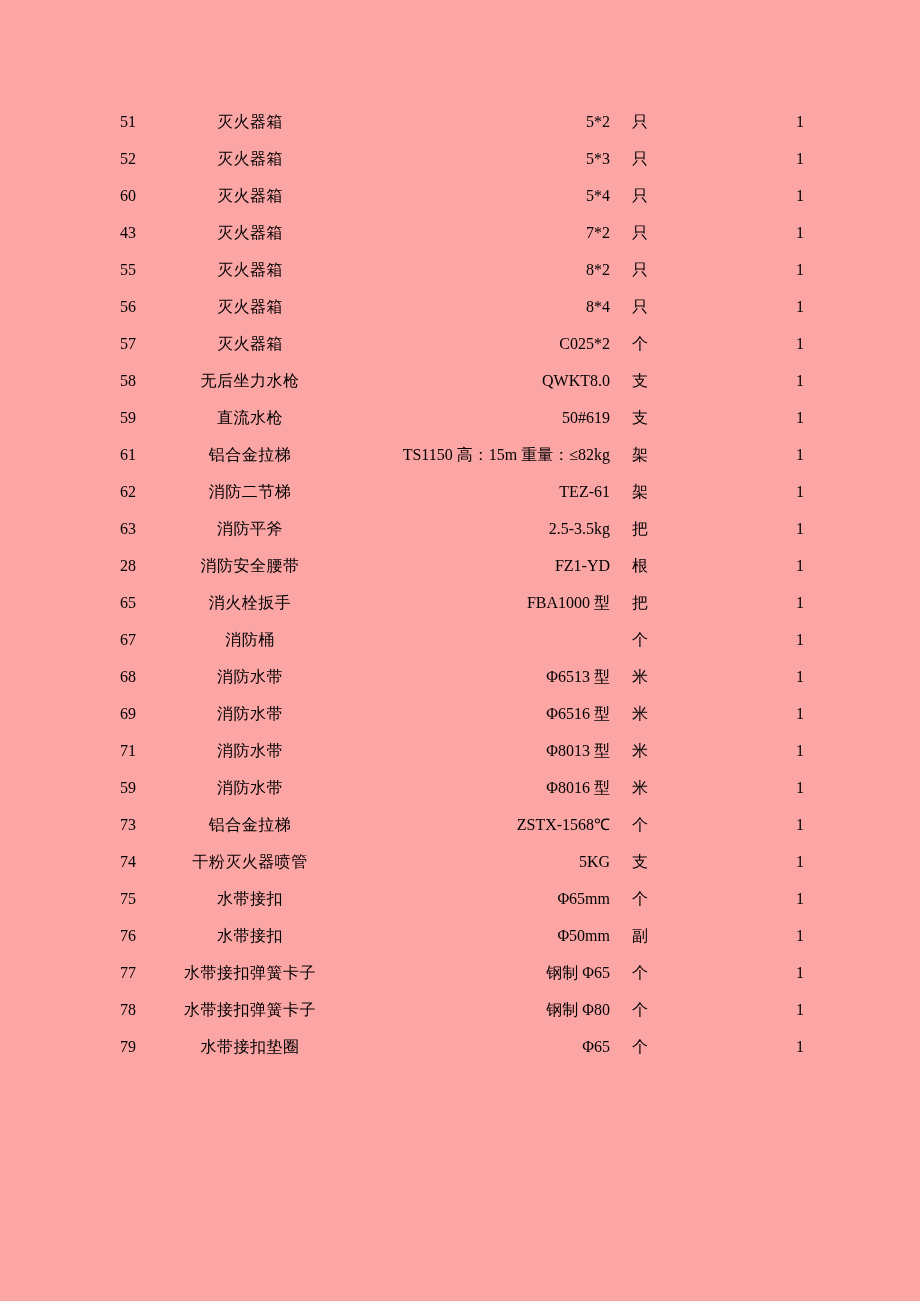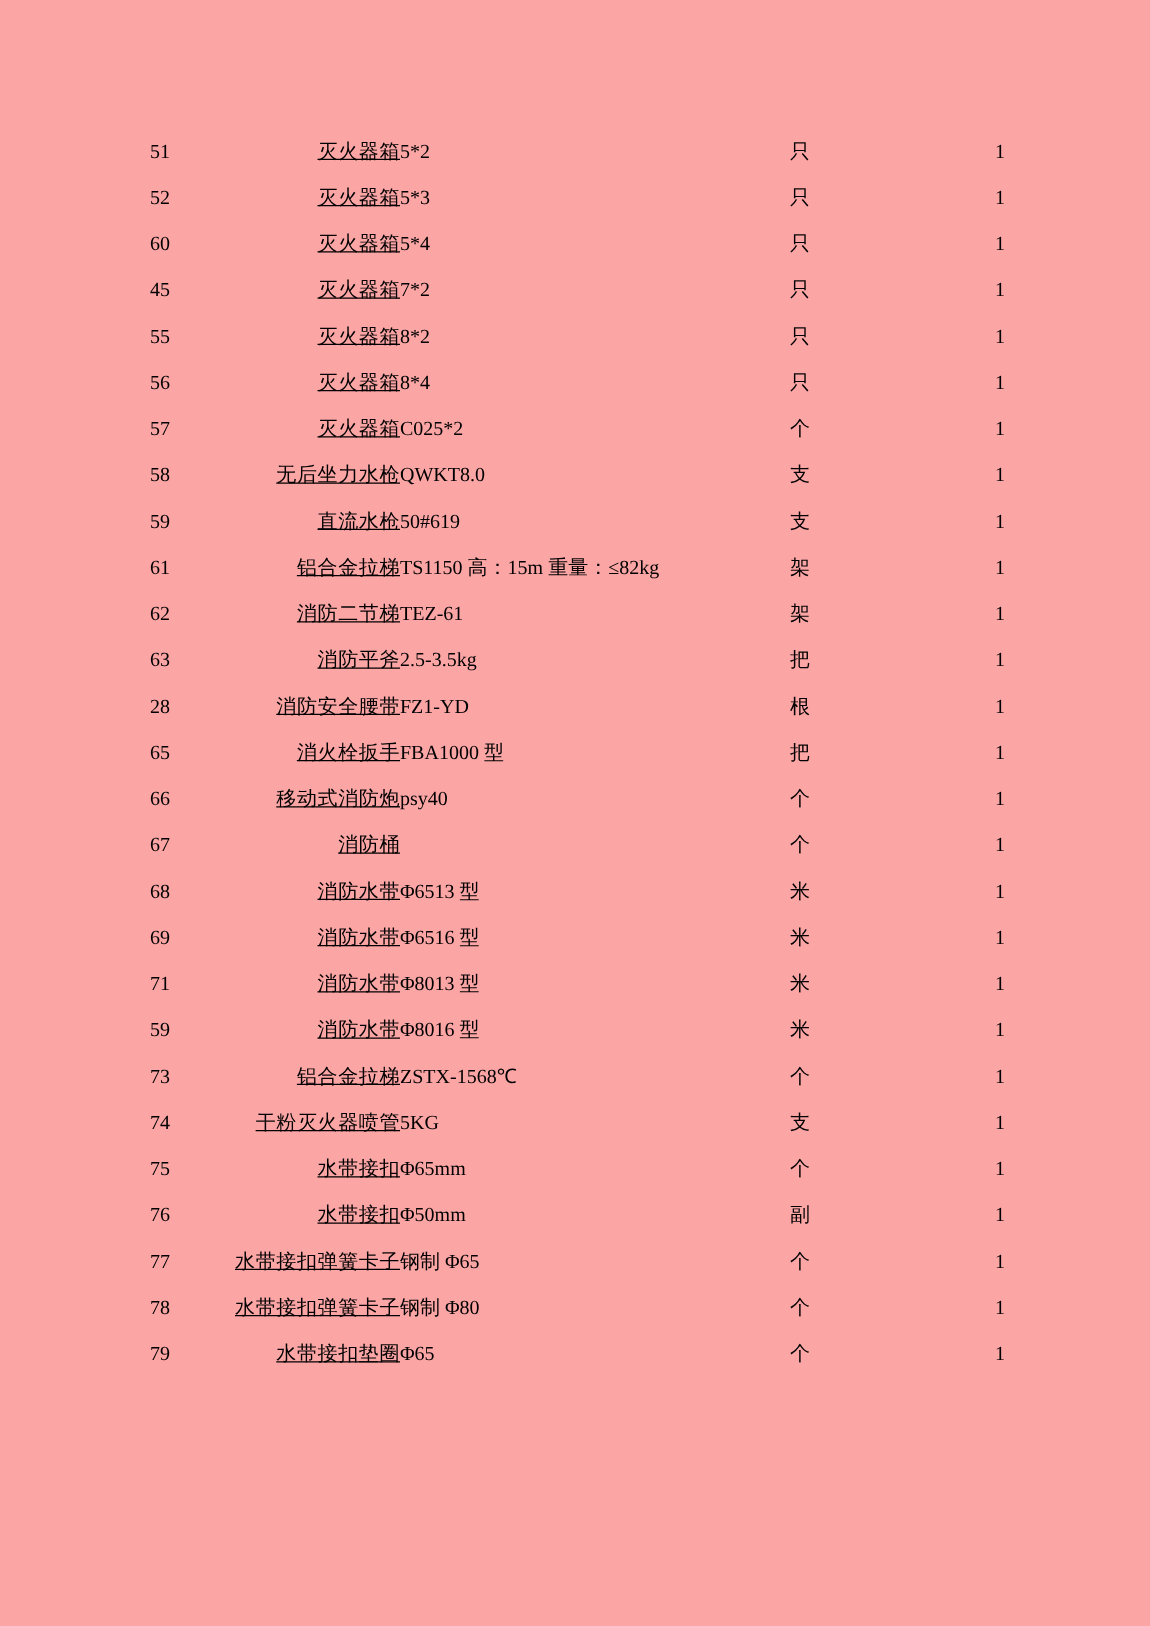--- a/index.html
+++ b/index.html
@@ -22,22 +22,22 @@
   }
   td {
     padding: 0;
     font-size: 16px;
     line-height: 1.5;
     height: 37px;
     vertical-align: top;
     white-space: nowrap;
   }
   .col-id   { width: 60px;  text-align: left; }
-  .col-name { width: 140px; text-align: right; letter-spacing: 0.5px; text-decoration: underline; }
-  .col-spec { width: 290px; text-align: left; }
+  .col-name { width: 140px; text-align: center; letter-spacing: 0.5px; }
+  .col-spec { width: 290px; text-align: right; }
   .col-unit { width: 60px;  text-align: center; }
   .col-qty  { width: auto;  text-align: right; padding-right: 6px; }
 </style>
 </head>
 <body>
 
 <div class="page">
   <table>
     <tbody id="tbody">
         <tr>
@@ -55,21 +55,21 @@
           <td class="col-qty">1</td>
         </tr>
         <tr>
           <td class="col-id">60</td>
           <td class="col-name">灭火器箱</td>
           <td class="col-spec">5*4</td>
           <td class="col-unit">只</td>
           <td class="col-qty">1</td>
         </tr>
         <tr>
-          <td class="col-id">45</td>
+          <td class="col-id">43</td>
           <td class="col-name">灭火器箱</td>
           <td class="col-spec">7*2</td>
           <td class="col-unit">只</td>
           <td class="col-qty">1</td>
         </tr>
         <tr>
           <td class="col-id">55</td>
           <td class="col-name">灭火器箱</td>
           <td class="col-spec">8*2</td>
           <td class="col-unit">只</td>
@@ -129,27 +129,20 @@
           <td class="col-name">消防安全腰带</td>
           <td class="col-spec">FZ1-YD</td>
           <td class="col-unit">根</td>
           <td class="col-qty">1</td>
         </tr>
         <tr>
           <td class="col-id">65</td>
           <td class="col-name">消火栓扳手</td>
           <td class="col-spec">FBA1000 型</td>
           <td class="col-unit">把</td>
-          <td class="col-qty">1</td>
-        </tr>
-        <tr>
-          <td class="col-id">66</td>
-          <td class="col-name">移动式消防炮</td>
-          <td class="col-spec">psy40</td>
-          <td class="col-unit">个</td>
           <td class="col-qty">1</td>
         </tr>
         <tr>
           <td class="col-id">67</td>
           <td class="col-name">消防桶</td>
           <td class="col-spec"></td>
           <td class="col-unit">个</td>
           <td class="col-qty">1</td>
         </tr>
         <tr>

